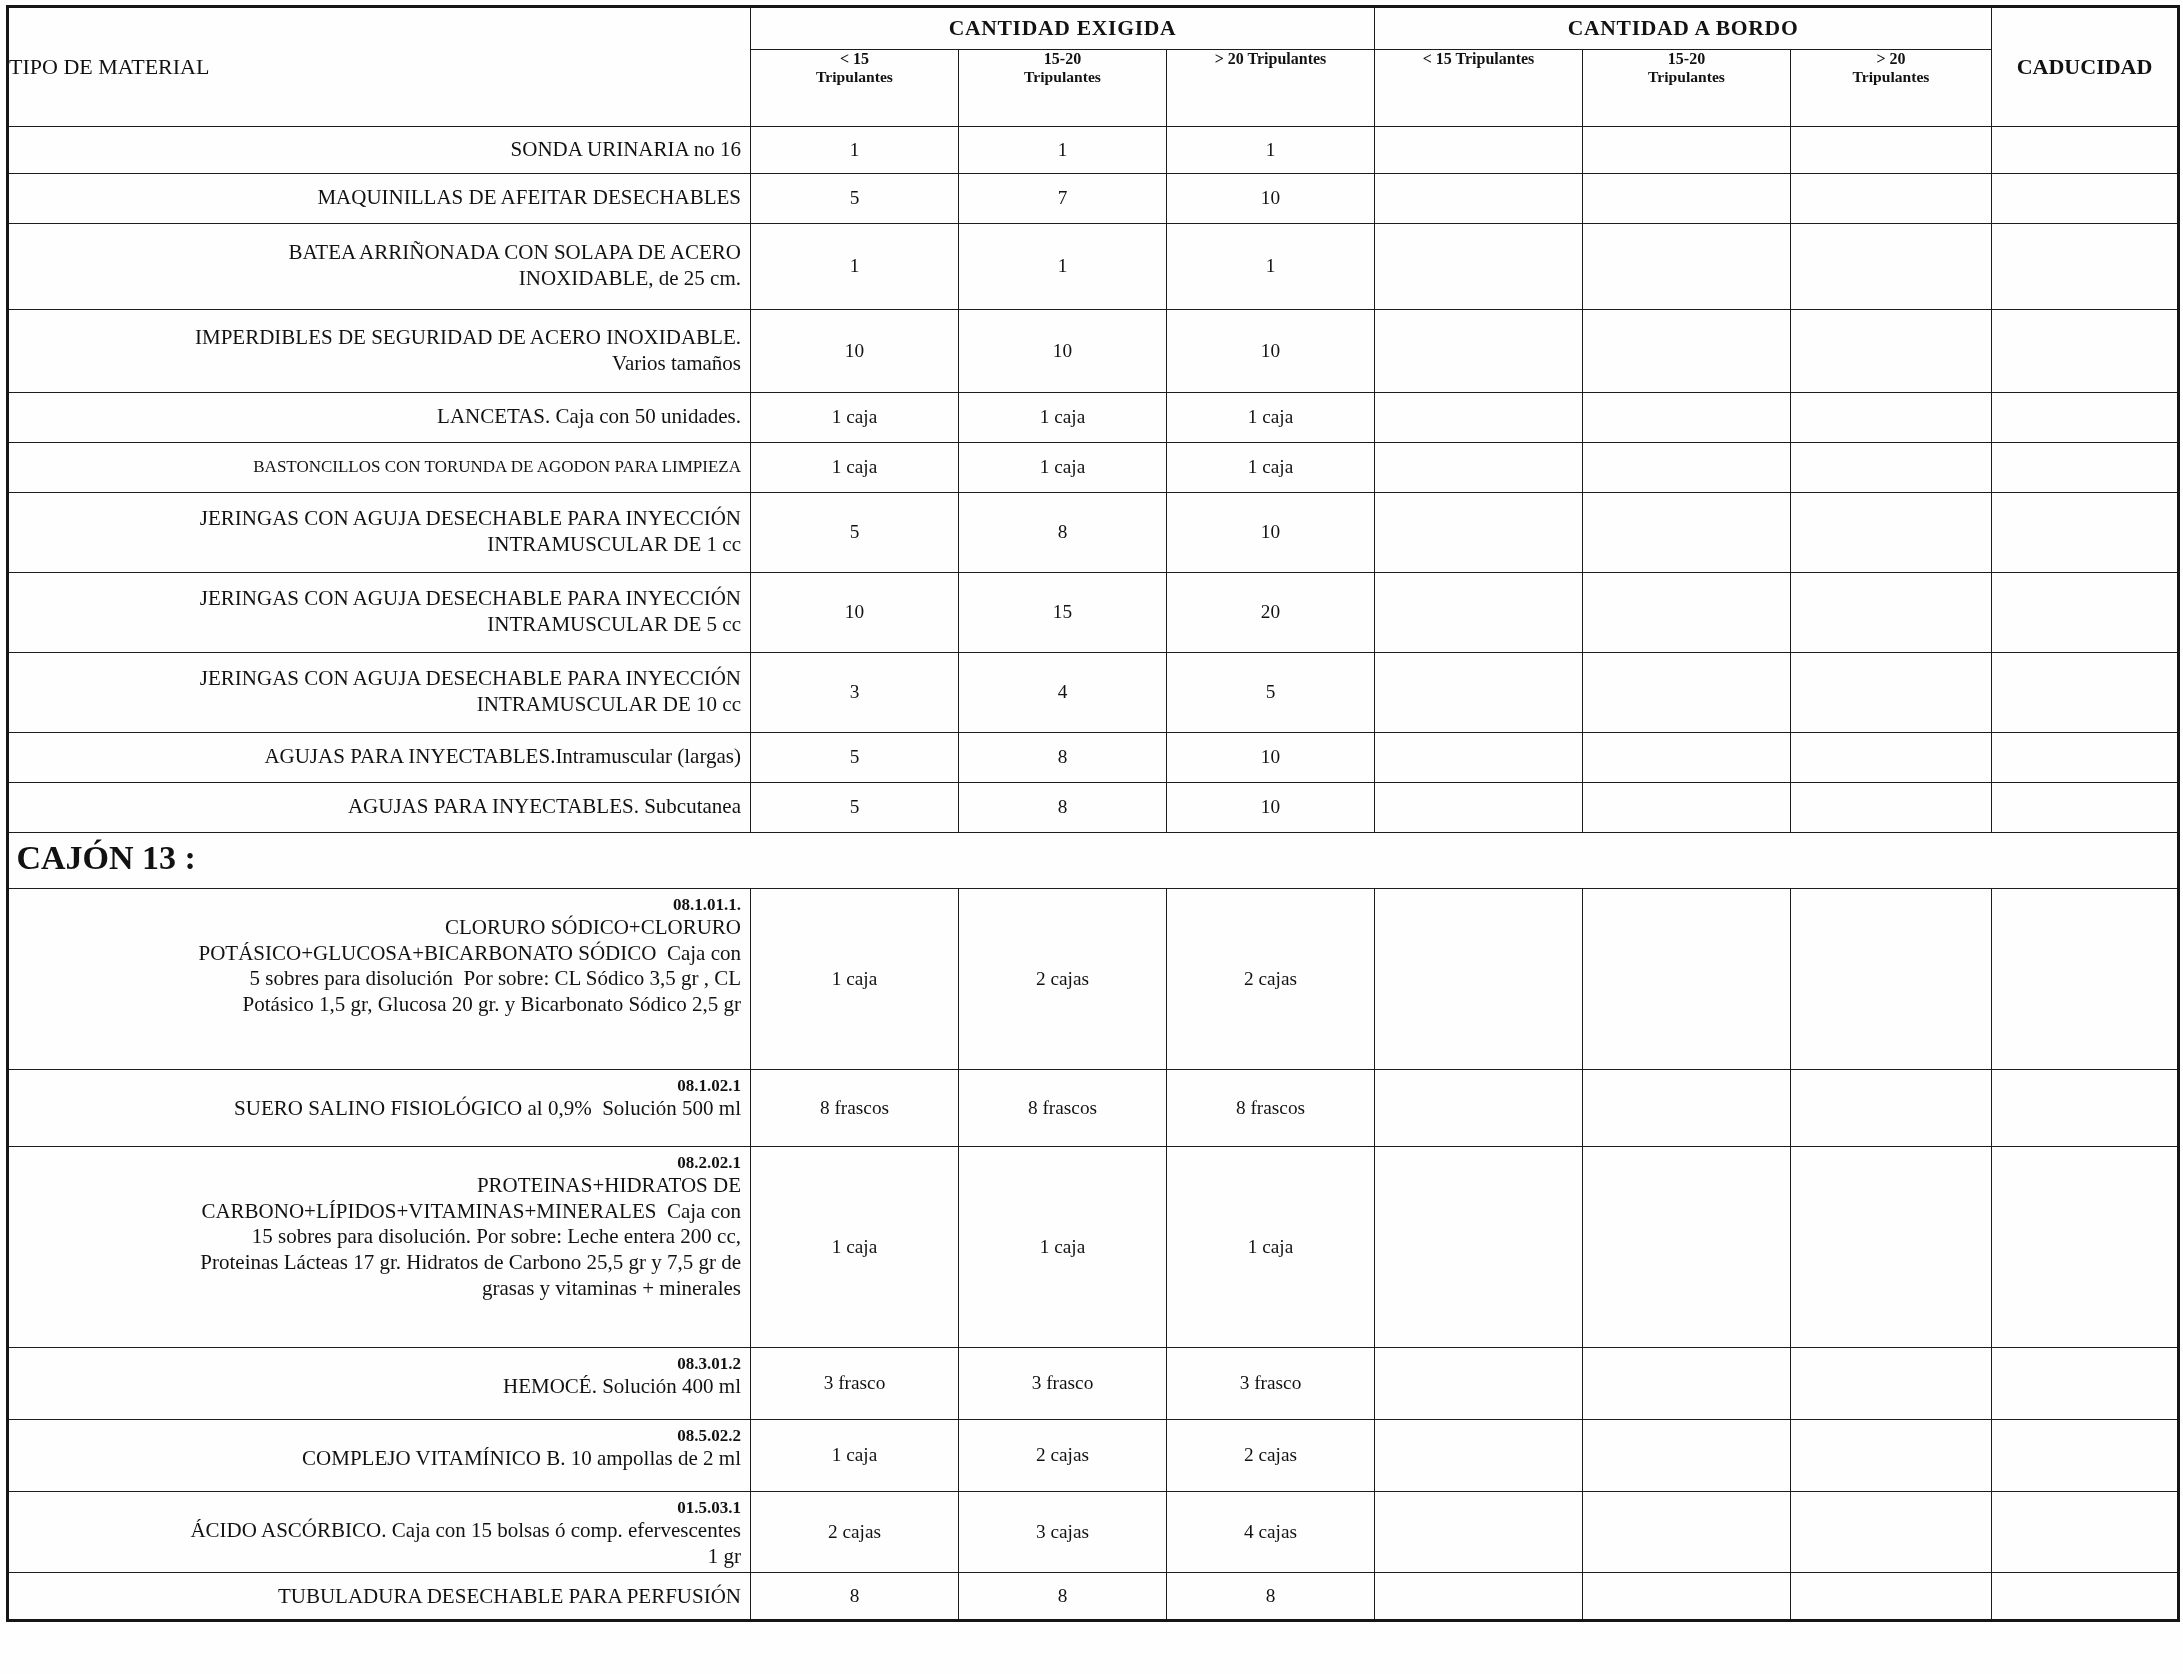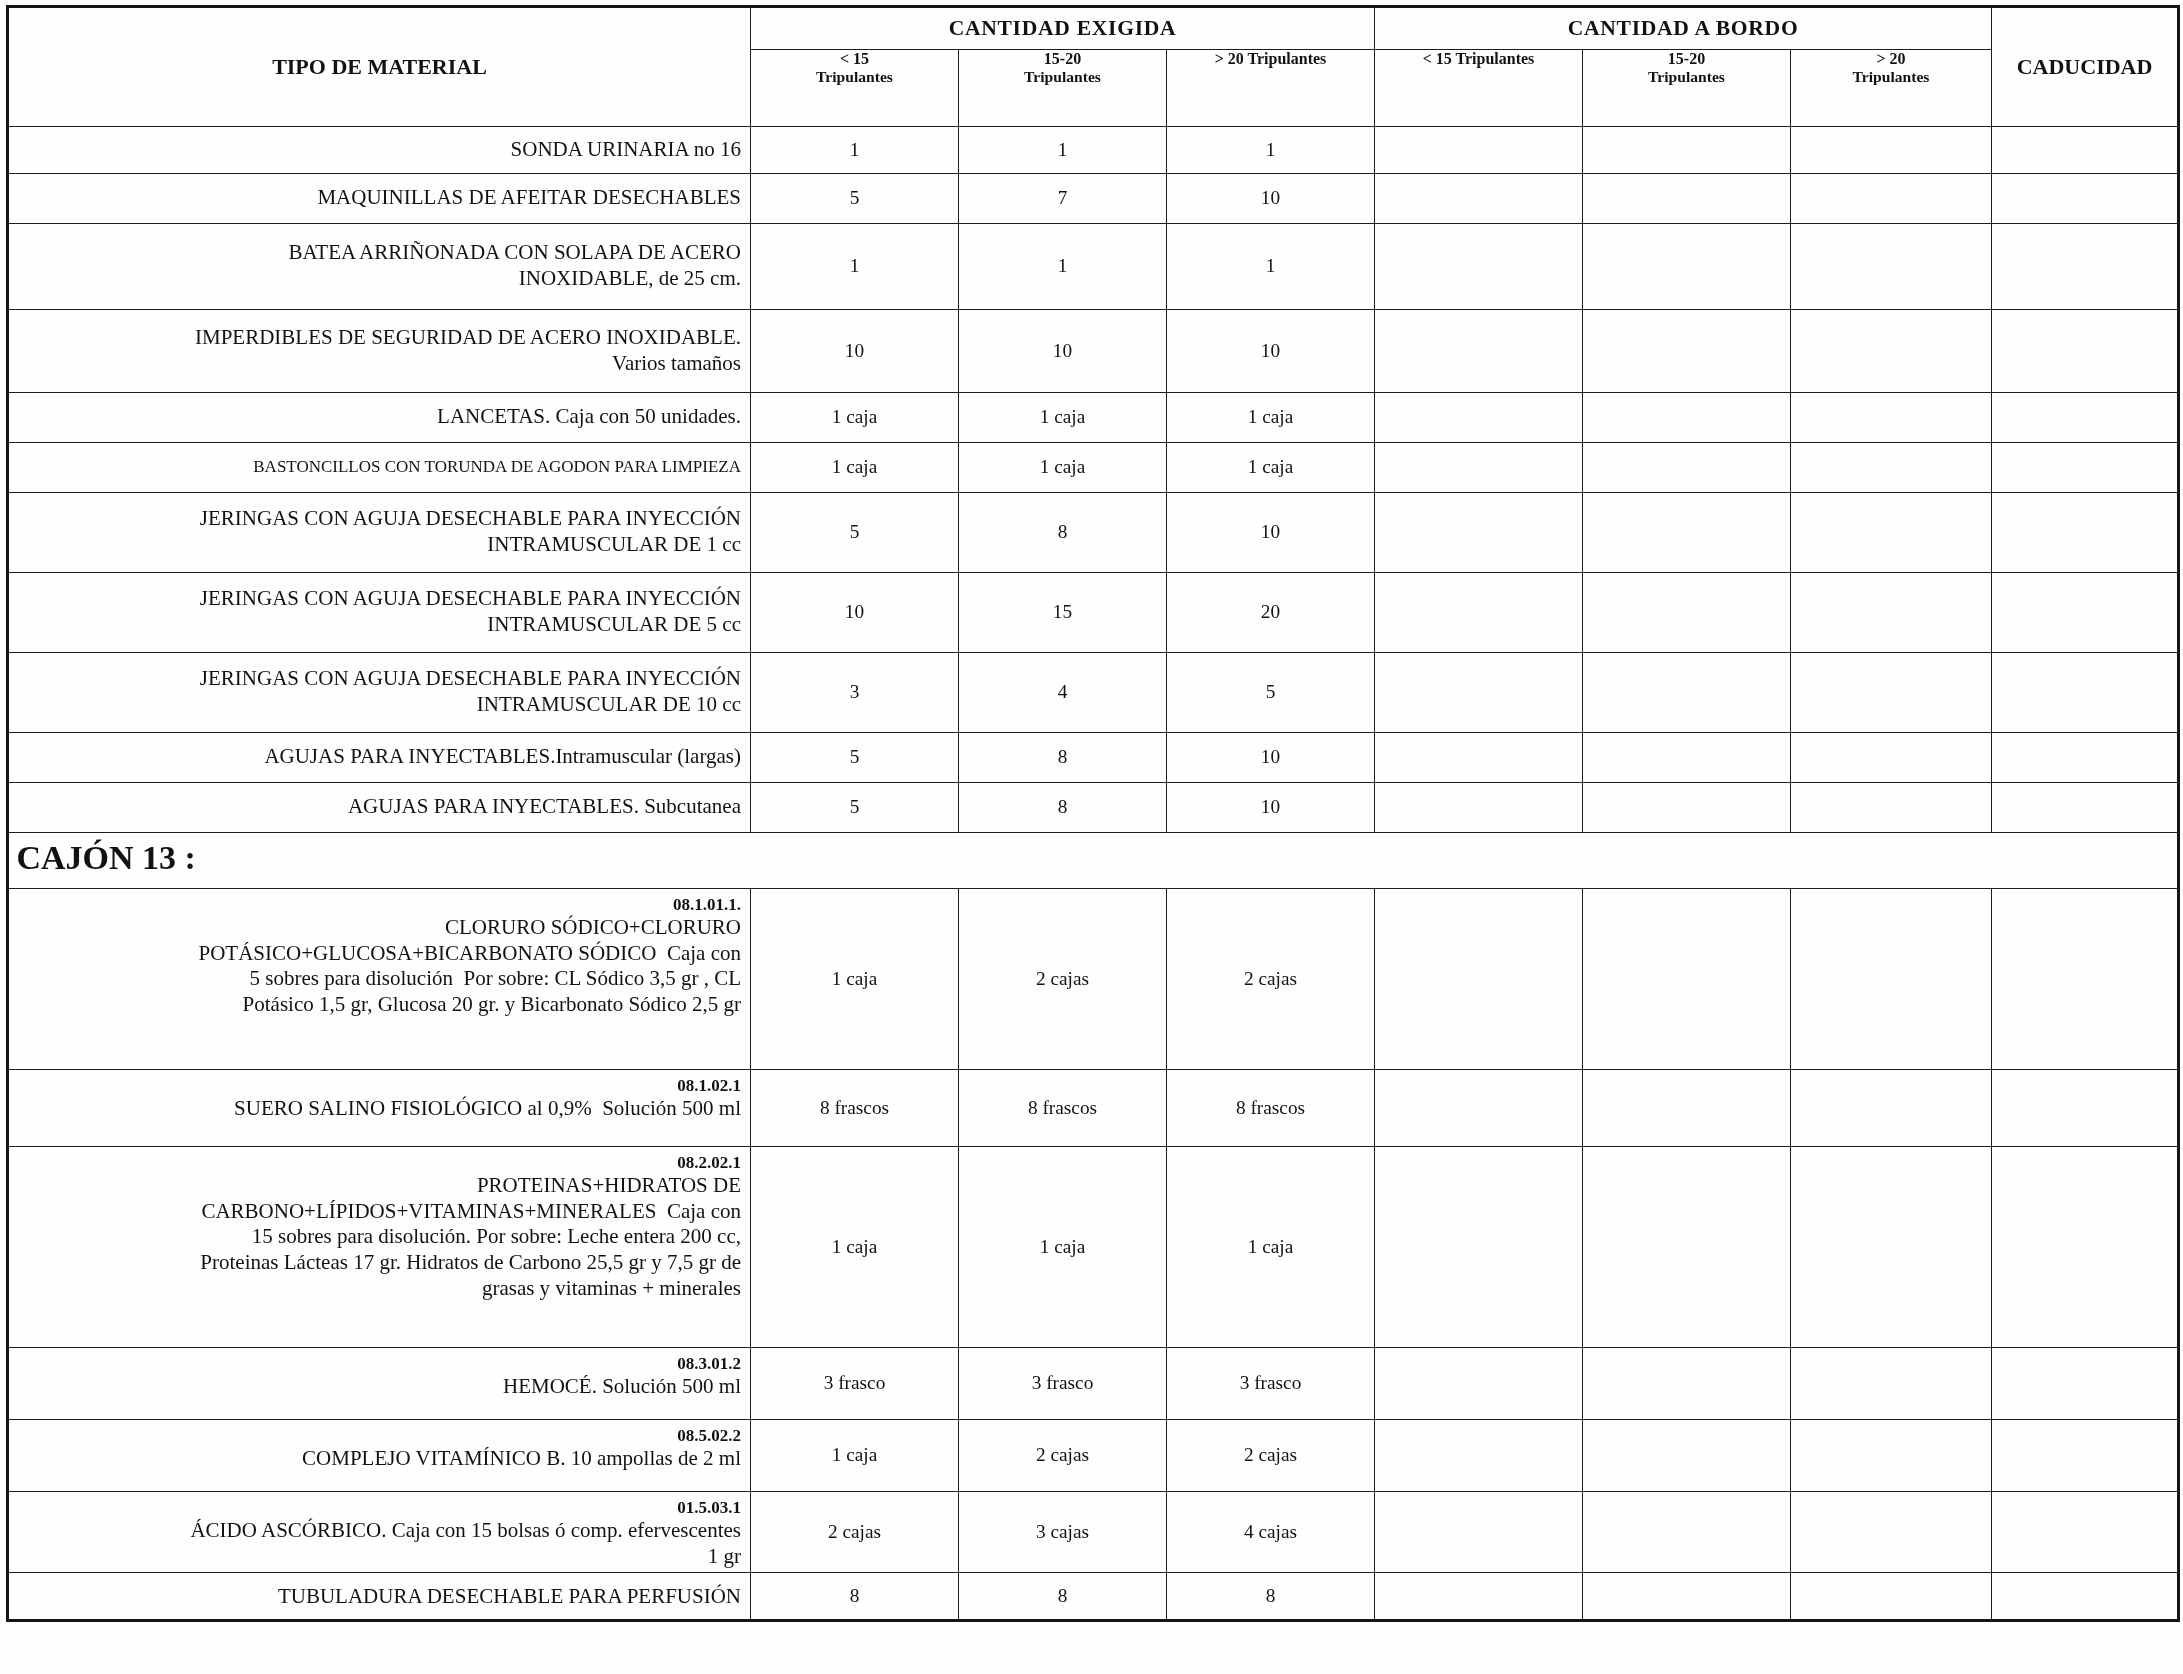--- a/index.html
+++ b/index.html
@@ -3,21 +3,21 @@
 <meta charset="utf-8">
 <style>
   html,body{margin:0;padding:0;}
   body{background:#d8d8d5;}
   .page{
     width:2183px;height:1675px;background:#fefefe;box-sizing:border-box;
     padding:4.5px 6px;font-family:"Liberation Serif",serif;color:#121212;
   }
   table.doc{border-collapse:collapse;table-layout:fixed;width:2171px;border:3px solid #161616;}
   .doc th,.doc td{border:1.5px solid #1d1d1d;box-sizing:border-box;overflow:hidden;padding:0;}
-  .mat-h{font-size:22px;font-weight:bold;text-align:center;vertical-align:middle;}
+  .mat-h{font-size:22px;font-weight:normal;text-align:left;vertical-align:middle;}
   .grp{font-size:21.6px;font-weight:bold;text-align:center;vertical-align:middle;letter-spacing:0.7px;}
   .cad-h{font-size:22px;font-weight:bold;text-align:center;vertical-align:middle;}
   .sub{vertical-align:top;text-align:center;padding-top:7.4px;}
   .sub .h1{display:block;font-size:16px;font-weight:bold;white-space:pre-wrap;}
   .sub .h2{display:block;font-size:15.6px;font-weight:bold;white-space:pre-wrap;}
   td.mat{text-align:right;vertical-align:middle;padding:3px 9px;font-size:21px;line-height:1.22;}
   td.mat.top{vertical-align:top;padding-top:6px;}
   td.mat .code{display:block;font-weight:bold;white-space:pre-wrap;font-size:17px;}
   td.mat .nm{display:block;white-space:pre-wrap;}
   td.mat.sm .nm{font-size:17px;}
@@ -283,21 +283,21 @@
       <td class="q">1 caja</td>
       <td class="q"></td>
       <td class="q"></td>
       <td class="q"></td>
       <td class="q"></td>
     </tr>
 
     <tr style="height:72px">
       <td class="mat top">
             <span class="code">08.3.01.2</span>
-            <span class="nm">HEMOCÉ. Solución 500 ml</span>
+            <span class="nm">HEMOCÉ. Solución 400 ml</span>
           </td>
       <td class="q">3 frasco</td>
       <td class="q">3 frasco</td>
       <td class="q">3 frasco</td>
       <td class="q"></td>
       <td class="q"></td>
       <td class="q"></td>
       <td class="q"></td>
     </tr>
 

